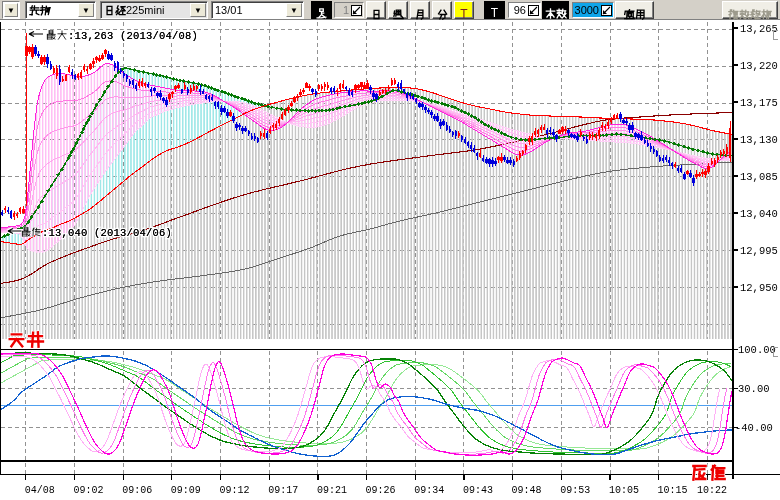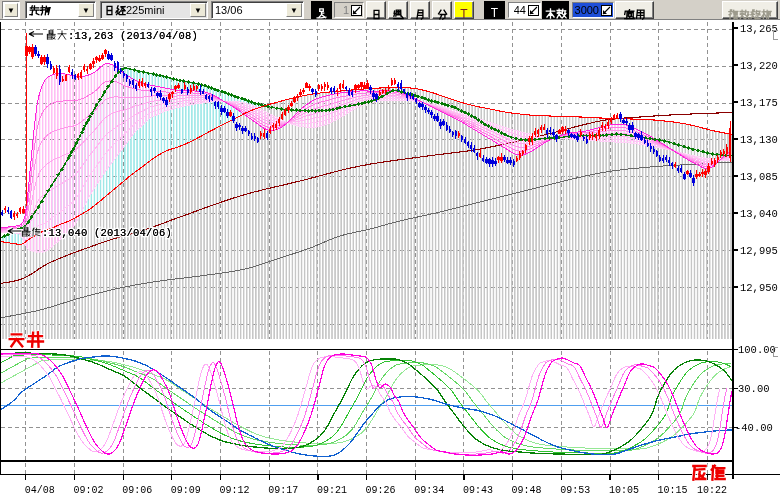--- a/index.html
+++ b/index.html
@@ -588,21 +588,21 @@
     </div>
     <div style="position:absolute;left:100px;top:1px;width:108px;height:18px;background:#e5e5e5;border:1px solid;border-color:#808080 #fff #fff #808080;box-shadow:inset 1px 1px 0 #404040">
       <div style="position:absolute;left:3px;top:2px;font-size:11px;color:#000;white-space:nowrap"><svg width="11" height="11" viewBox="0 0 100 100" style="display:inline-block;vertical-align:-2px">
           <path d="M28 12L28 88M72 12L72 88M28 12L72 12M28 50L72 50M28 88L72 88" stroke="#000" stroke-width="12" fill="none" stroke-linecap="square"></path>
         </svg><svg width="11" height="11" viewBox="0 0 100 100" style="display:inline-block;vertical-align:-2px">
           <path d="M28 8L20 28M20 28L34 40M34 40L12 56M26 56L26 72M26 72L14 88M26 72L40 86M12 62L8 70M44 62L40 70M54 16L92 14M88 16L60 38M58 22L84 42M52 54L92 52M70 52L70 88M52 88L92 88" stroke="#000" stroke-width="12" fill="none" stroke-linecap="square"></path>
         </svg><span style="font-size:11px;font-family:'Liberation Sans'">225mini</span></div>
       <div style="position:absolute;right:1px;top:1px;width:16px;height:14px;background:#ece9d8;border:1px solid;border-color:#fff #808080 #808080 #fff;font-size:8px;text-align:center;line-height:13px">▼</div>
     </div>
     <div style="position:absolute;left:211px;top:1px;width:93px;height:18px;background:#fff;border:1px solid;border-color:#808080 #fff #fff #808080;box-shadow:inset 1px 1px 0 #404040">
-      <div style="position:absolute;left:3px;top:2px;font-size:11px;color:#000;white-space:nowrap"><span style="font-size:11px;font-family:'Liberation Sans'">13/06</span></div>
+      <div style="position:absolute;left:3px;top:2px;font-size:11px;color:#000;white-space:nowrap"><span style="font-size:11px;font-family:'Liberation Sans'">13/01</span></div>
       <div style="position:absolute;right:1px;top:1px;width:16px;height:14px;background:#ece9d8;border:1px solid;border-color:#fff #808080 #808080 #fff;font-size:8px;text-align:center;line-height:13px">▼</div>
     </div>
     <div style="position:absolute;left:311px;top:1px;width:21px;height:18px;background:#000;color:#fff;text-align:center">
       <div style="margin-top:2px"><svg width="11" height="11" viewBox="0 0 100 100" style="display:inline-block;vertical-align:-2px">
           <path d="M34 8L66 8M34 8L34 30M66 8L66 30M34 30L66 30M50 30L50 62M50 46L70 46M48 62L22 90M10 90L50 90M56 64L88 88M56 88L90 84" stroke="#fff" stroke-width="12" fill="none" stroke-linecap="square"></path>
         </svg></div>
     </div>
     <div style="position:absolute;left:334px;top:2px;width:30px;height:16px;background:#d4d0c8;border:1px solid;border-color:#808080 #fff #fff #808080;">
       <span style="position:absolute;right:14px;top:1px;font-size:11px;color:#808080">1</span>
       <span style="position:absolute;right:1px;top:2px;width:11px;height:11px;background:#fff;border:1px solid #000;">
@@ -632,36 +632,36 @@
           <path d="M36 10L14 44M64 10L88 46M28 50L78 50M46 50L26 90M72 52L72 80M72 80L52 92" stroke="#000" stroke-width="12" fill="none" stroke-linecap="square"></path>
         </svg></div>
     </div>
     <div style="position:absolute;left:454px;top:1px;width:20px;height:18px;background:#ffff00;border:1px solid;border-color:#fff #404040 #404040 #fff;box-shadow:inset -1px -1px 0 #808080;text-align:center;color:#000">
       <div style="margin-top:2px"><span style="font-family:'Liberation Sans';font-size:12px;color:#7a2020">T</span></div>
     </div>
     <div style="position:absolute;left:484px;top:1px;width:21px;height:18px;background:#000;color:#fff;text-align:center">
       <div style="margin-top:2px"><span style="font-family:'Liberation Sans';font-size:12px">T</span></div>
     </div>
     <div style="position:absolute;left:508px;top:2px;width:33px;height:16px;background:#fff;border:1px solid;border-color:#808080 #fff #fff #808080;">
-      <span style="position:absolute;right:14px;top:1px;font-size:11px;color:#000">44</span>
+      <span style="position:absolute;right:14px;top:1px;font-size:11px;color:#000">96</span>
       <span style="position:absolute;right:1px;top:2px;width:11px;height:11px;background:#fff;border:1px solid #000;">
         <svg width="9" height="9" style="position:absolute;left:0;top:0">
           <path d="M8 1L1 8" stroke="#000" stroke-width="1.1" fill="none"></path>
           <path d="M1 8L1 4L5 8Z" fill="#000"></path>
         </svg>
       </span>
     </div>
     <div style="position:absolute;left:542px;top:1px;width:27px;height:18px;background:#000;color:#fff;text-align:center">
       <div style="margin-top:2px"><svg width="11" height="11" viewBox="0 0 100 100" style="display:inline-block;vertical-align:-2px">
           <path d="M50 8L50 92M12 28L88 28M50 40L18 82M50 40L82 82M32 66L68 66" stroke="#fff" stroke-width="12" fill="none" stroke-linecap="square"></path>
         </svg><svg width="11" height="11" viewBox="0 0 100 100" style="display:inline-block;vertical-align:-2px">
           <path d="M28 10L28 56M10 22L46 22M12 38L44 50M44 38L12 50M28 56L10 90M28 56L48 88M62 12L56 50M56 26L88 26M84 26L78 56M56 50L92 90M90 50L58 90" stroke="#fff" stroke-width="12" fill="none" stroke-linecap="square"></path>
         </svg></div>
     </div>
-    <div style="position:absolute;left:572px;top:2px;width:42px;height:16px;background:#1d4ed8;border:1px solid;border-color:#808080 #fff #fff #808080;">
+    <div style="position:absolute;left:572px;top:2px;width:42px;height:16px;background:#0ea5e9;border:1px solid;border-color:#808080 #fff #fff #808080;">
       <span style="position:absolute;right:14px;top:1px;font-size:11px;color:#000">3000</span>
       <span style="position:absolute;right:1px;top:2px;width:11px;height:11px;background:#fff;border:1px solid #000;">
         <svg width="9" height="9" style="position:absolute;left:0;top:0">
           <path d="M8 1L1 8" stroke="#000" stroke-width="1.1" fill="none"></path>
           <path d="M1 8L1 4L5 8Z" fill="#000"></path>
         </svg>
       </span>
     </div>
     <div style="position:absolute;left:615px;top:1px;width:39px;height:18px;background:#f0eee6;border:1px solid;border-color:#fff #404040 #404040 #fff;box-shadow:inset -1px -1px 0 #808080;text-align:center;color:#000">
       <div style="margin-top:2px"><svg width="11" height="11" viewBox="0 0 100 100" style="display:inline-block;vertical-align:-2px">

